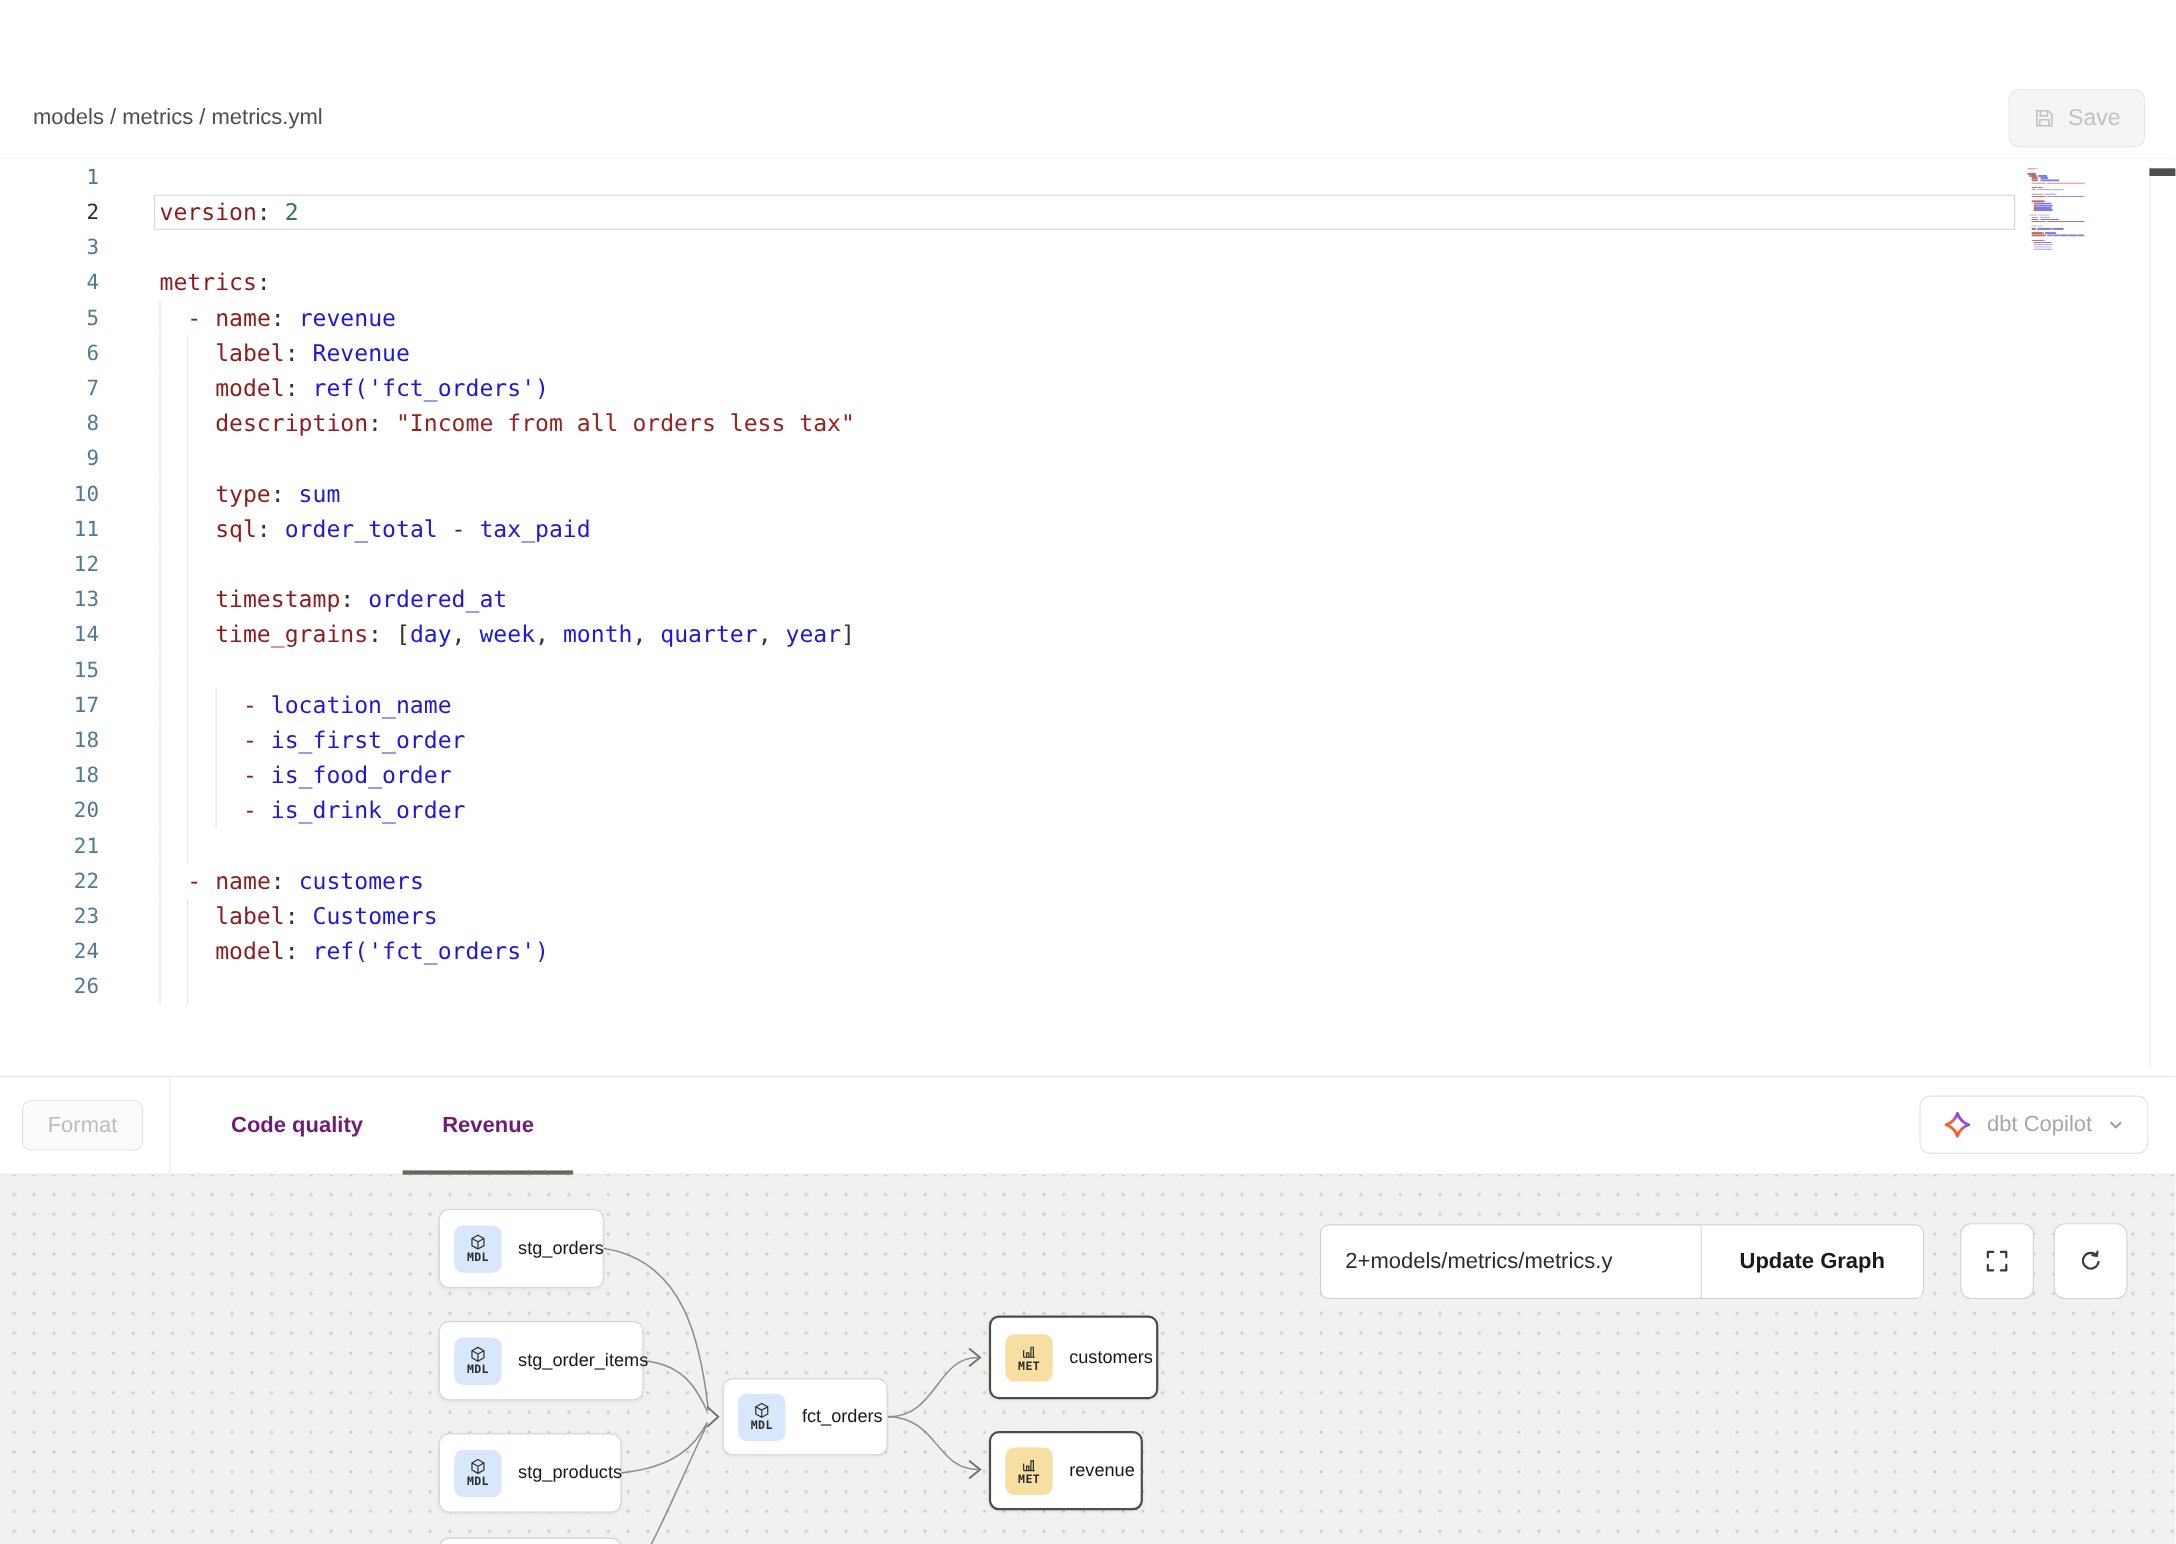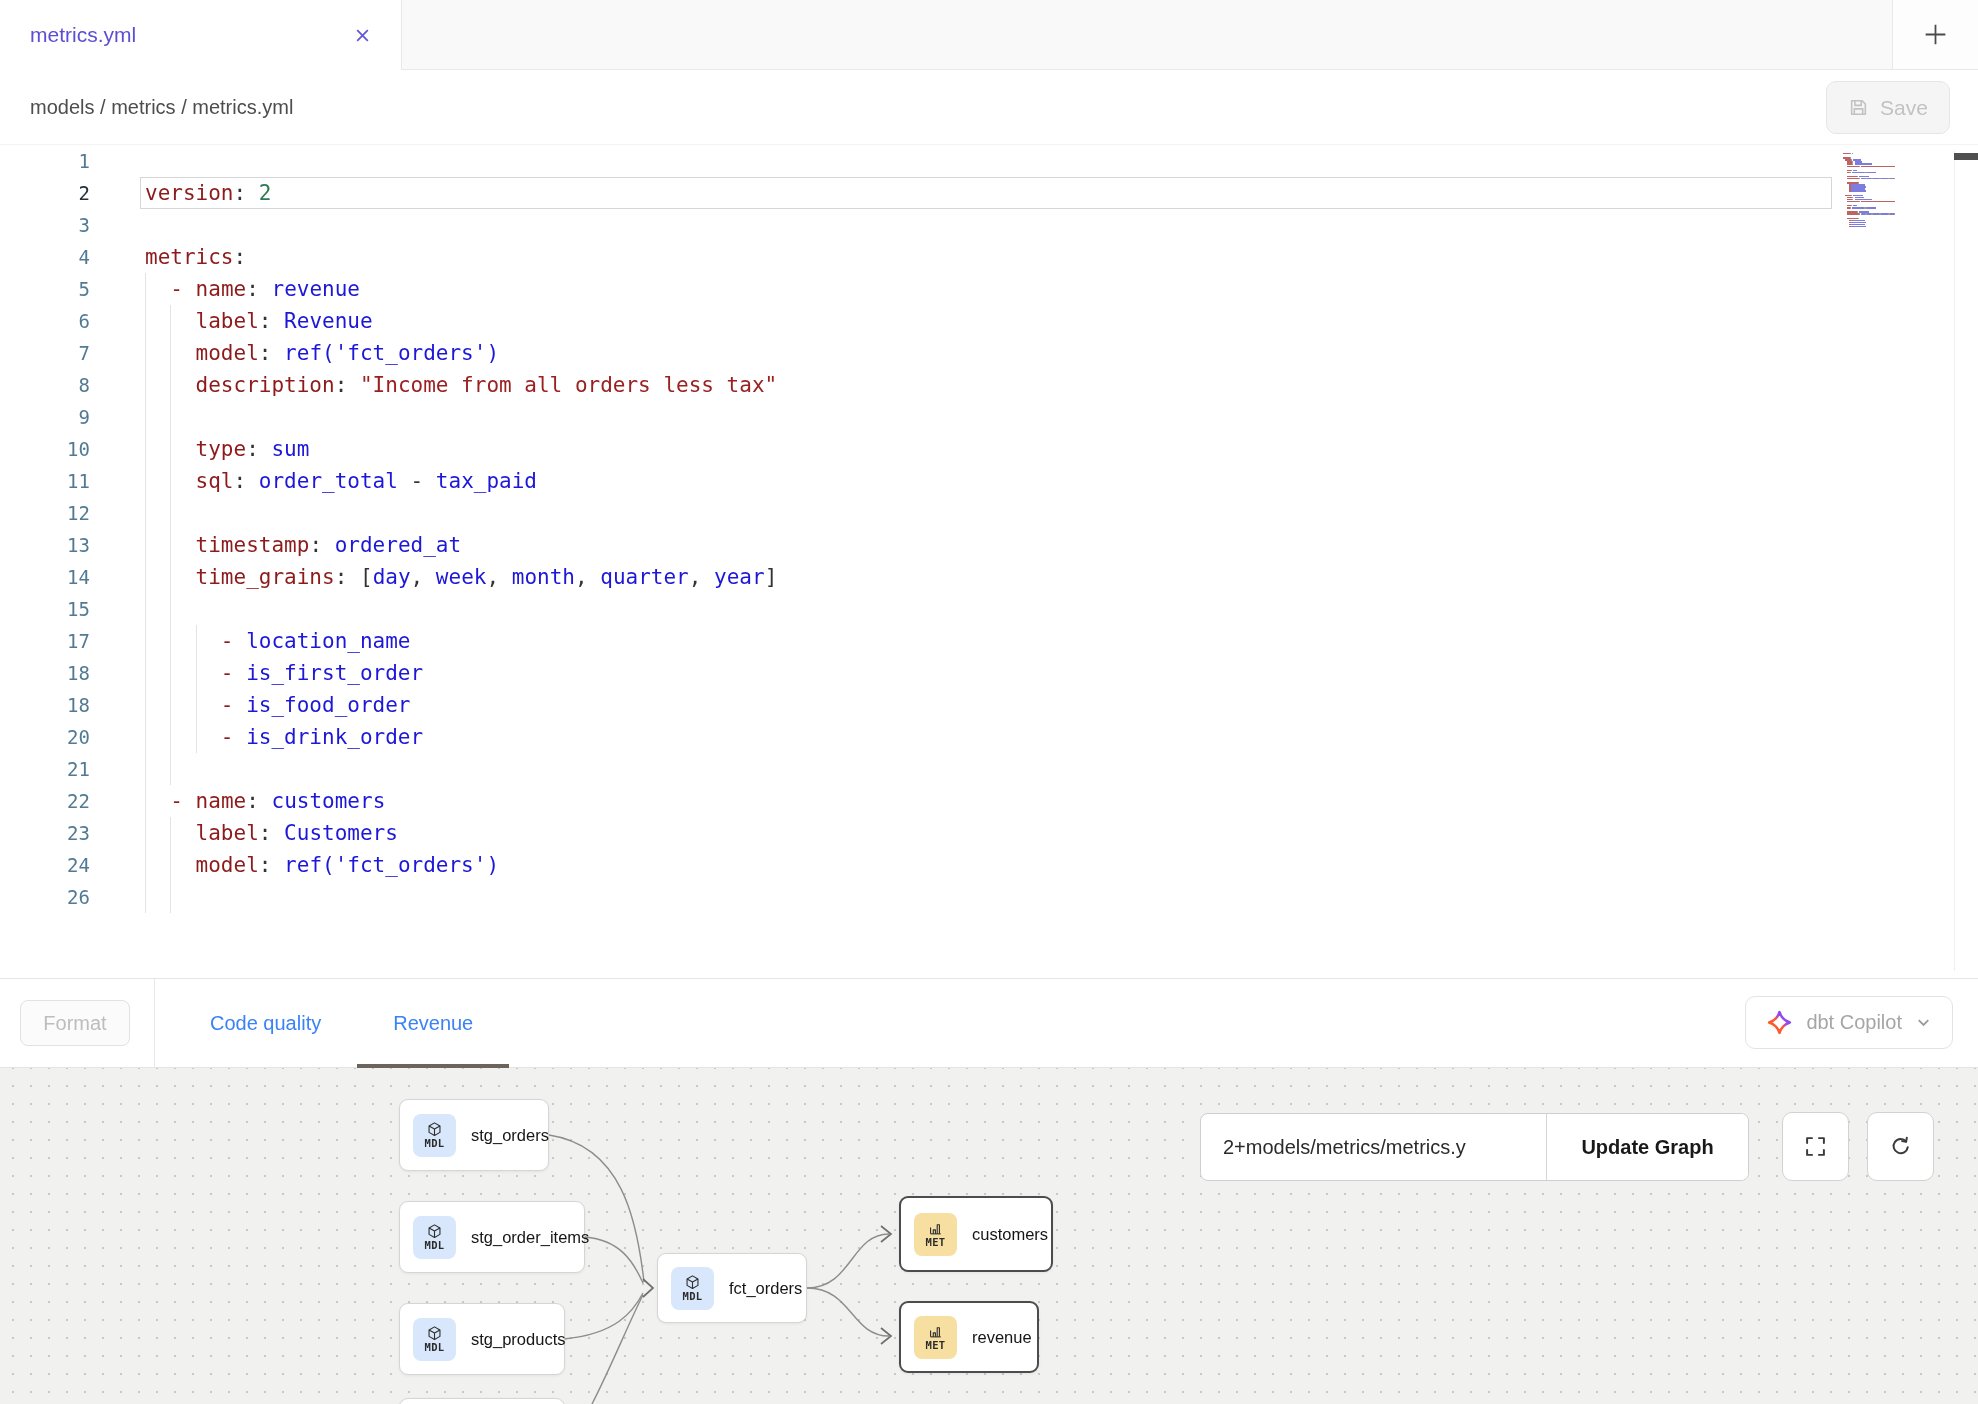--- a/index.html
+++ b/index.html
@@ -58,21 +58,21 @@
 
   
   .bottom-toolbar { position:absolute; top:978px; left:0; right:0; height:90px; background:#fff;
                     border-top:1px solid #e4e4e4; border-bottom:1px solid #e4e4e4; }
   .format-btn { position:absolute; left:20px; top:21px; width:110px; height:46px; background:#fbfbfb;
                 border:1px solid #e2e2e2; border-radius:8px; font-size:20px; color:#bdbdbd;
                 display:flex; align-items:center; justify-content:center; font-family:inherit; }
   .toolbar-divider { position:absolute; left:154px; top:0; bottom:0; width:1px; background:#e8e8e8; }
   .panel-tabs { position:absolute; left:174px; top:0; bottom:0; display:flex; }
   .panel-tab { position:relative; padding:0 36px; display:flex; align-items:center; font-size:20px;
-               color:#3b82f6; cursor:pointer; }
+               color:#701a75; cursor:pointer;font-weight:bold; }
   .panel-tab.active::after { content:""; position:absolute; left:0; right:0; bottom:-1px; height:4px; background:#6b645c; }
   .copilot-btn { position:absolute; right:25px; top:17px; height:53px; padding:0 20px; background:#fff;
                  border:1px solid #e3e3e3; border-radius:10px; display:flex; align-items:center; gap:13px; }
   .copilot-btn span { font-size:20px; font-weight:500; color:#a6a6a6; }
 
   
   .lineage { position:absolute; top:1068px; left:0; right:0; height:336px; overflow:hidden;
              background-color:#f1f1ef;
              background-image:radial-gradient(circle, #c9c9c7 1.2px, transparent 1.6px);
              background-size:18px 18px; background-position:4px 9px; }
@@ -100,36 +100,20 @@
   .icon-btn { position:absolute; top:44px; width:67px; height:69px; background:#fff; border:1px solid #d2d2d2;
               border-radius:10px; display:flex; align-items:center; justify-content:center; cursor:pointer; }
   .icon-btn.fs { left:1782px; }
   .icon-btn.rf { left:1867px; }
 </style>
 </head>
 <body>
 
 <div id="app">
 
-  <div class="tab-bar">
-    <div class="active-tab">
-      <span class="tab-title">metrics.yml</span>
-      <span class="tab-close">
-        <svg width="17" height="17" viewBox="0 0 16 16">
-            <path d="M3 3 L13 13 M13 3 L3 13" stroke="#6257d8" stroke-width="1.7" fill="none"></path>
-          </svg>
-      </span>
-    </div>
-    <div class="tab-spacer"></div>
-    <div class="new-tab">
-      <svg width="27" height="27" viewBox="0 0 26 26">
-          <path d="M13 3.5 V22.5 M3.5 13 H22.5" stroke="#4a4a4a" stroke-width="1.7" fill="none"></path>
-        </svg>
-    </div>
-  </div>
 
   <div class="breadcrumb-bar">
     <span class="breadcrumb">models / metrics / metrics.yml</span>
     <div class="save-button">
       <svg width="21" height="21" viewBox="0 0 20 20" fill="none" stroke="#c2c2c2" stroke-width="1.5">
         <path d="M3.5 3.5 H13.3 L16.5 6.7 V16.5 H3.5 Z" stroke-linejoin="round"></path>
         <path d="M6.6 3.7 V8 H12.6 V3.7"></path>
         <path d="M6 16.3 V11.3 H14 V16.3"></path>
       </svg>
       <span>Save</span>

